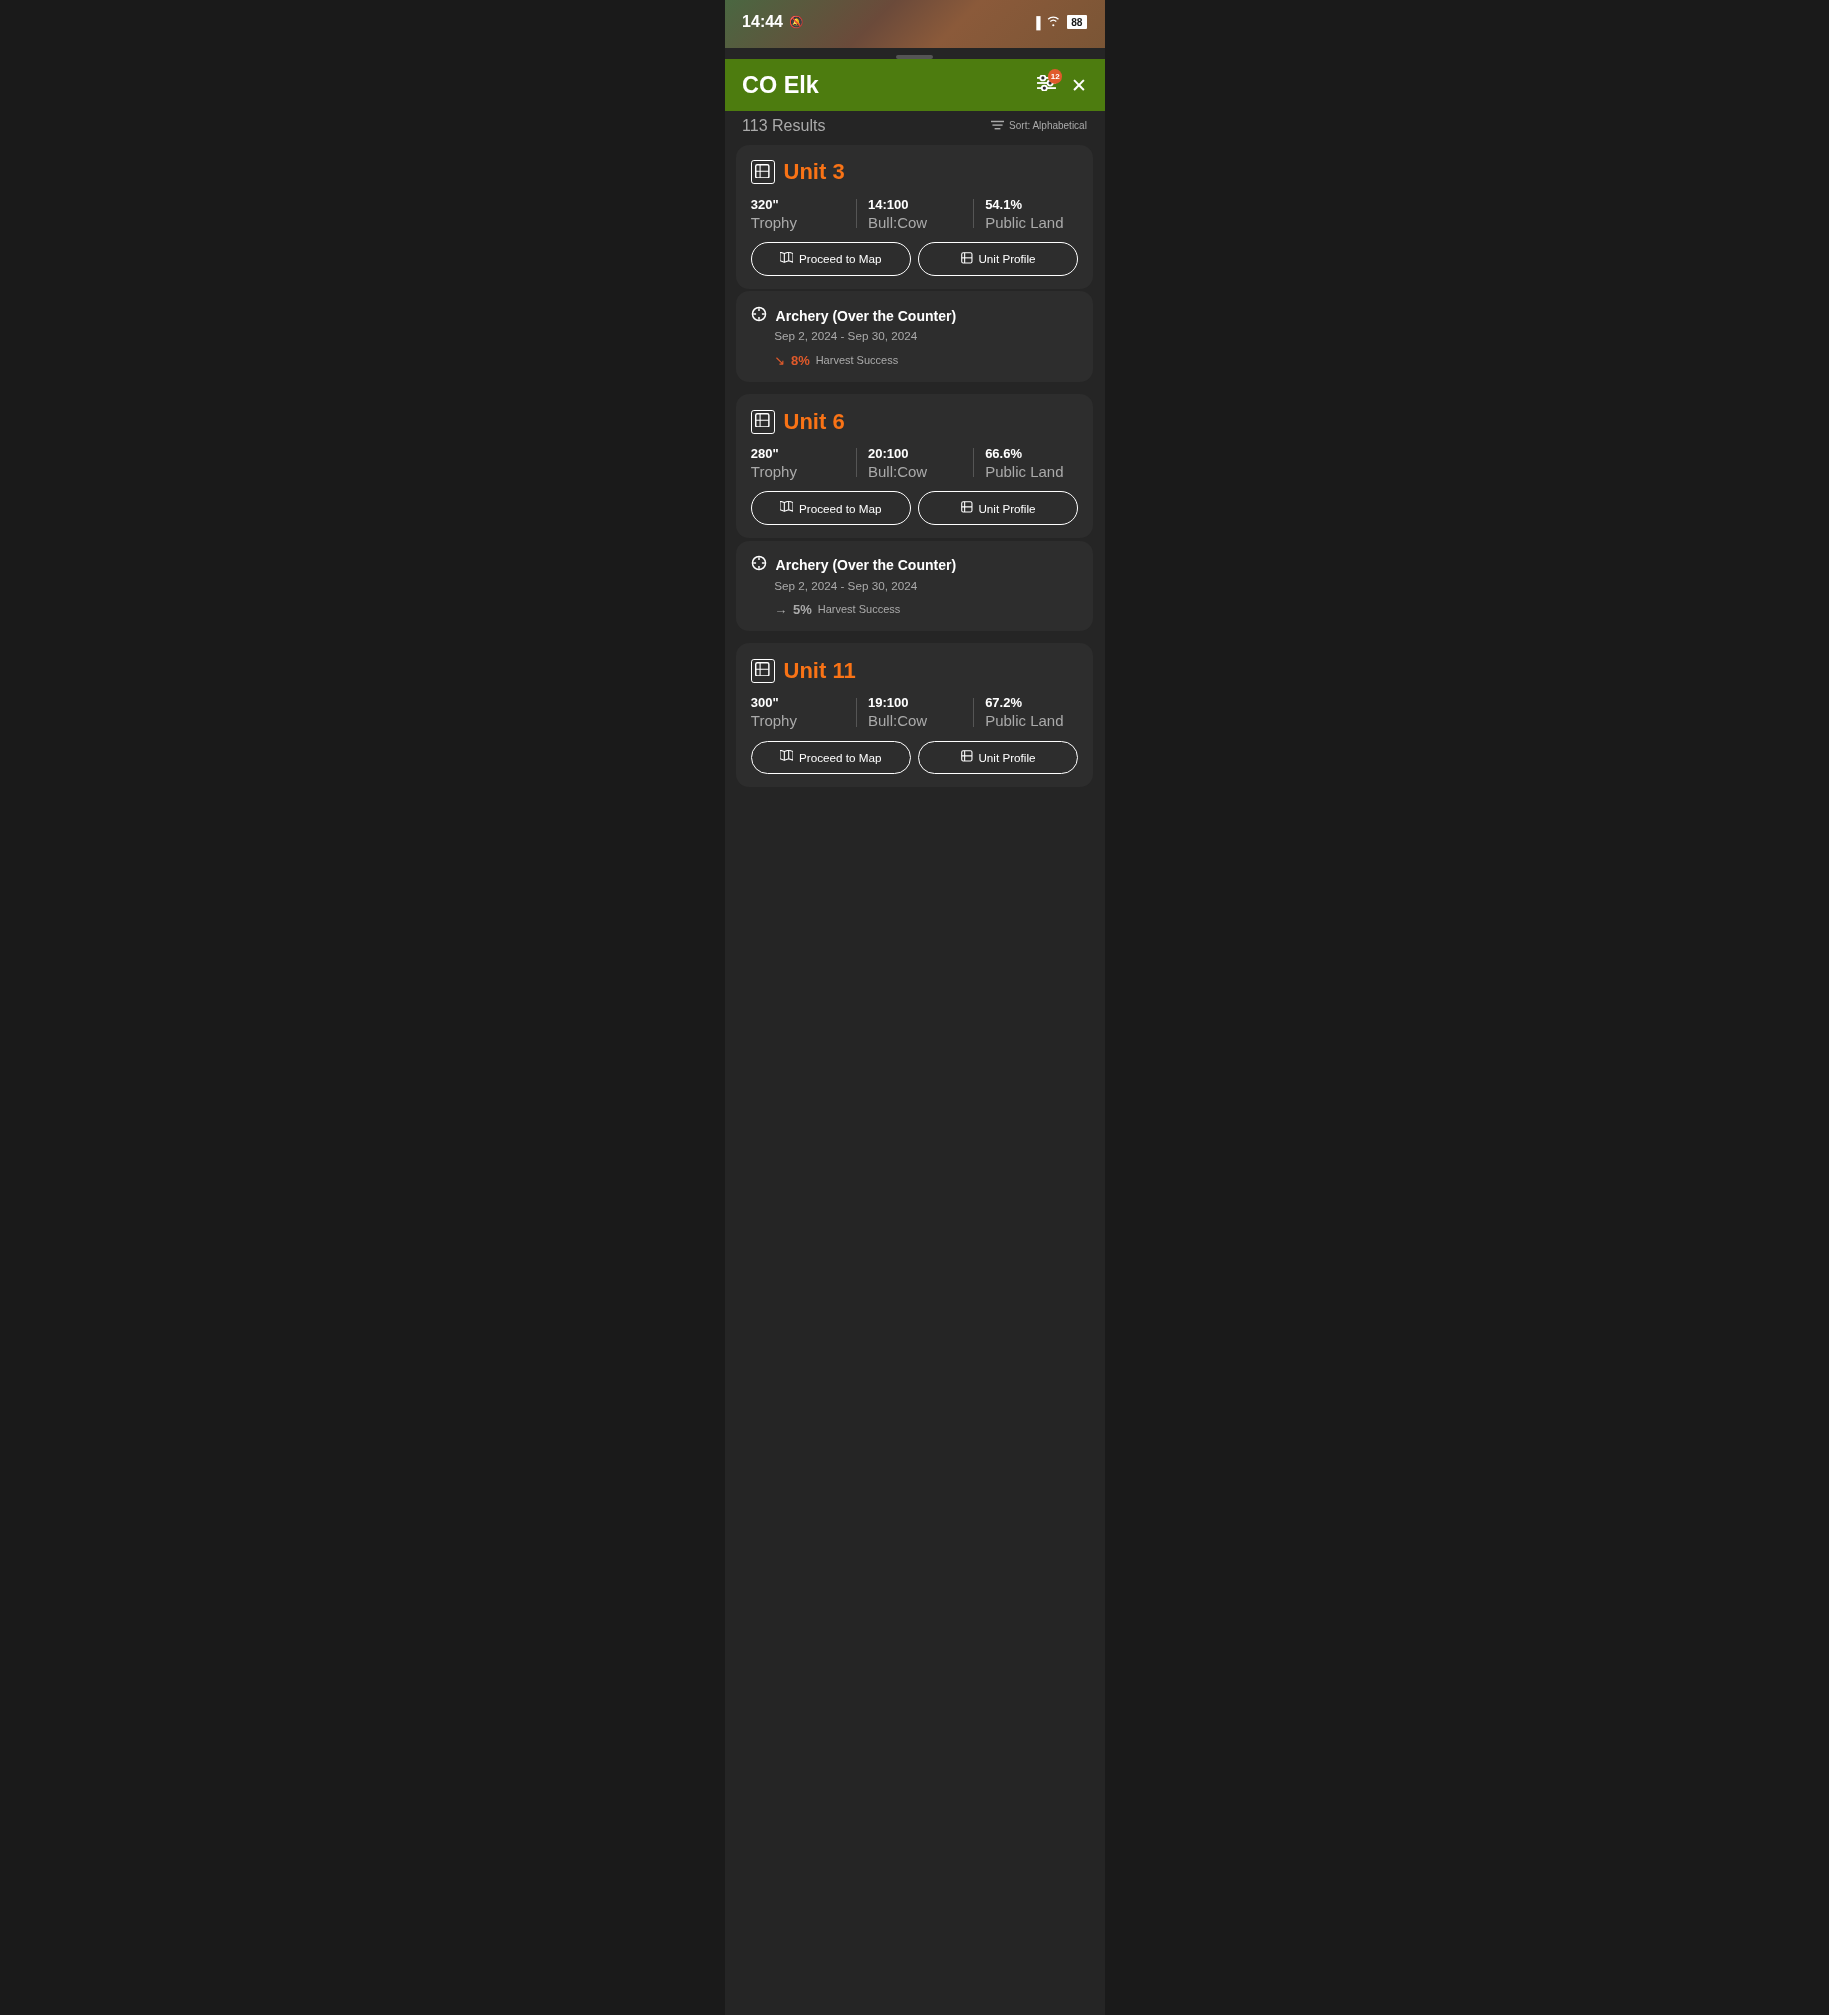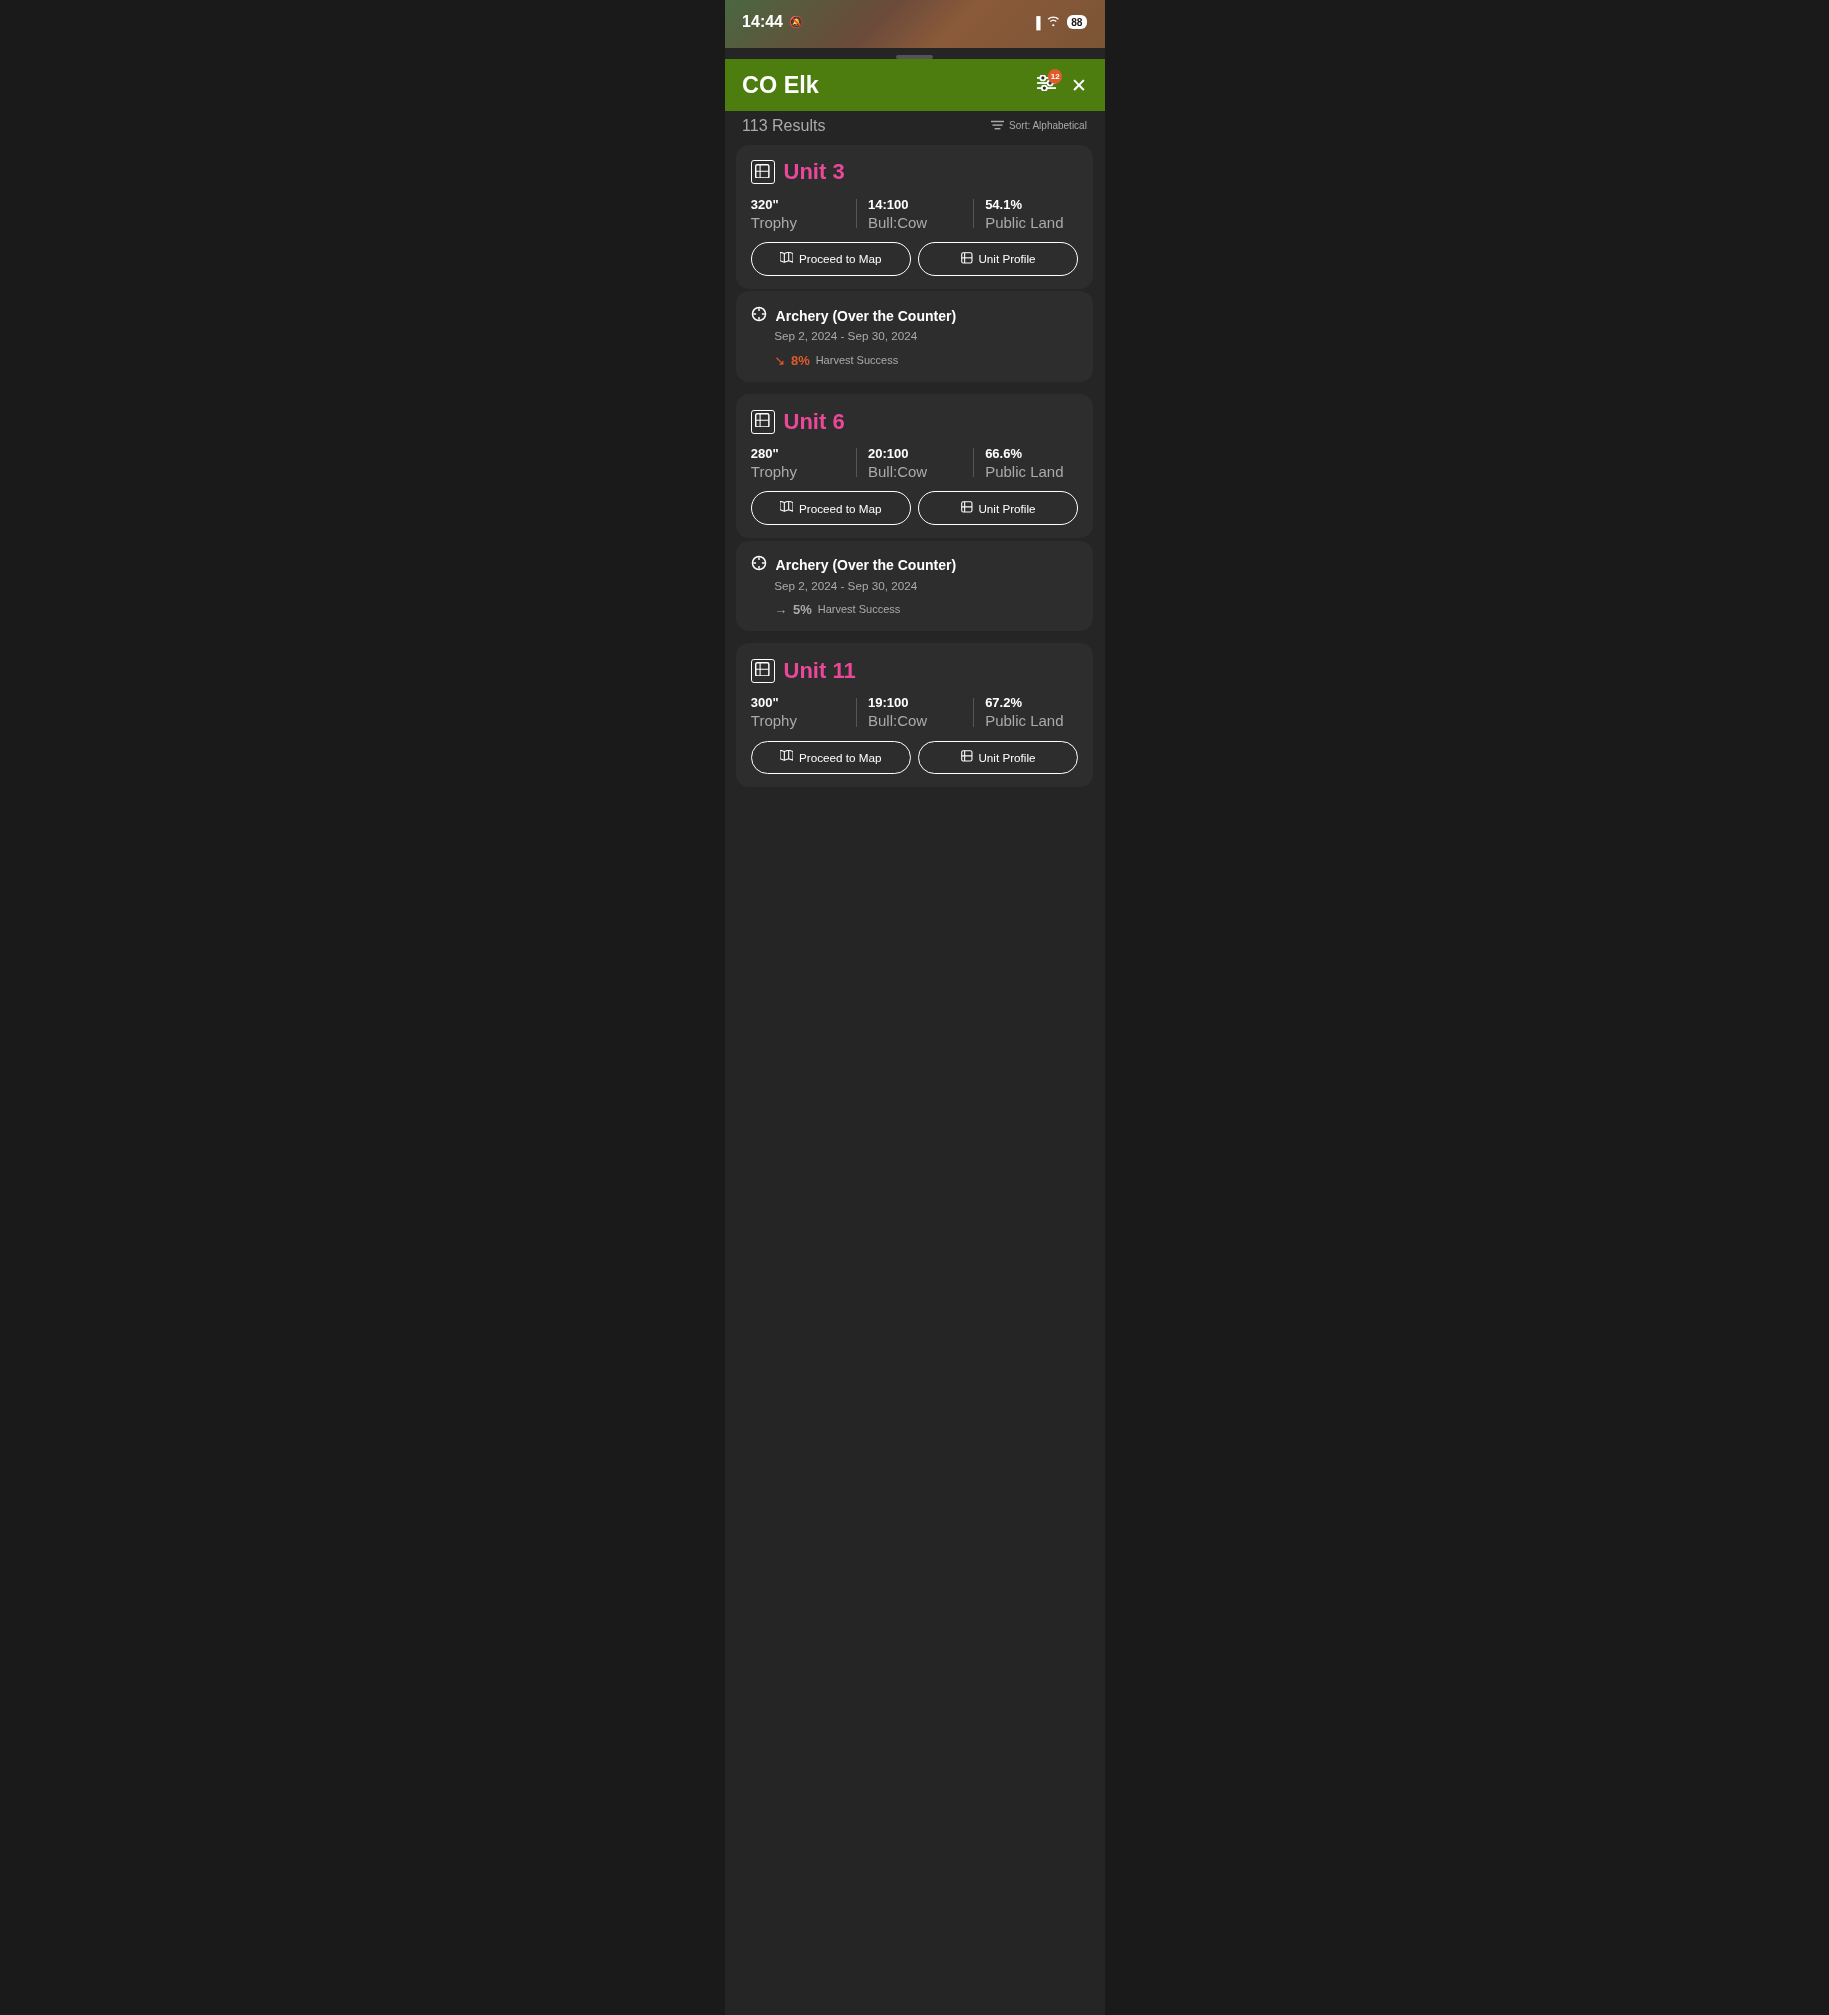--- a/index.html
+++ b/index.html
@@ -56,21 +56,21 @@
       display: flex;
       align-items: center;
       gap: 5.9px;
       color: white;
       font-size: 11.7px;
     }
 
     .battery-badge {
       background: white;
       color: #1a1a1a;
-      border-radius: 6px;
+      border-radius: 1px;
       padding: 1.5px 4.4px;
       font-size: 10.2px;
       font-weight: 700;
     }
 
     
     .sheet-handle-area {
       background: #252525;
       display: flex;
       justify-content: center;
@@ -184,21 +184,21 @@
     .unit-icon {
       color: white;
       font-size: 16px;
       border: 1.5px solid white;
       padding: 2.2px 3.7px;
       border-radius: 2.9px;
       line-height: 1;
     }
 
     .unit-name {
-      color: #ec4899;
+      color: #f97316;
       font-size: 22px;
       font-weight: 700;
     }
 
     .unit-stats {
       display: flex;
       align-items: center;
       gap: 0;
       margin-bottom: 11.7px;
     }

